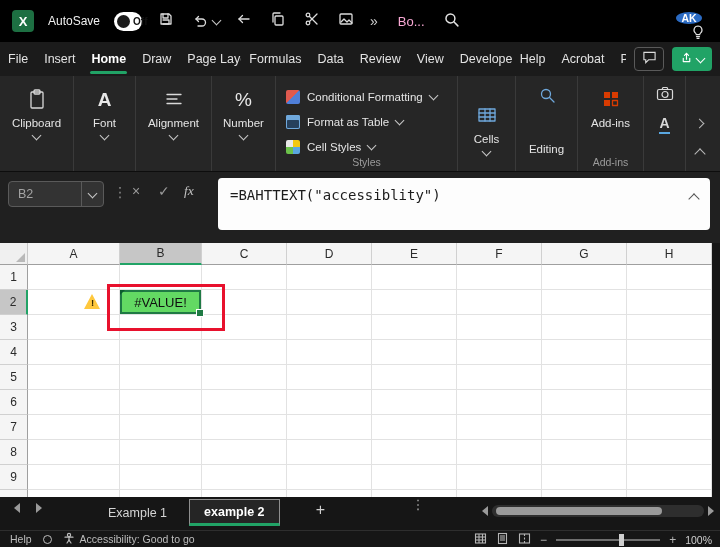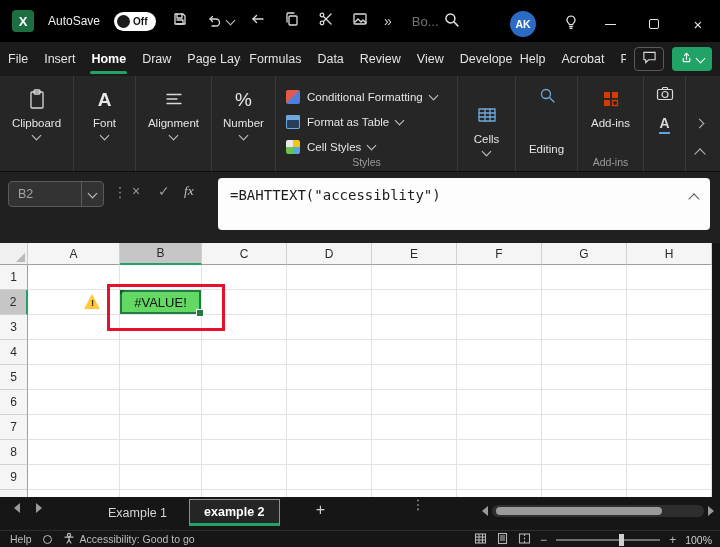--- a/index.html
+++ b/index.html
@@ -5,31 +5,31 @@
   * { margin:0; padding:0; box-sizing:border-box; }
   html,body { width:720px; height:547px; }
   body { font-family:"Liberation Sans", sans-serif; background:#000; overflow:hidden; }
   .app { position:relative; width:720px; height:547px; background:#1c1c1c;
          --accent-green:#21A366; --annotation-red:#E8112D; --warning-yellow:#FFC83D; --avatar-blue:#2B6BC3; }
 
   
   .titlebar { height:42px; background:#000; display:flex; align-items:center; gap:14px; padding-left:12px; position:relative; color:#ececec; }
   .excel-logo { width:22px; height:22px; background:#1D6F42; border-radius:4px; color:#fff; font-weight:bold; font-size:13px; display:flex; align-items:center; justify-content:center; flex:none; }
   .autosave-label { font-size:12px; color:#f0f0f0; }
-  .toggle { width:42px; height:19px; background:#fff; border-radius:10px; display:flex; align-items:center; padding:0 3px; gap:3px; flex:none; cursor:default; }
+  .toggle { width:28px; height:19px; background:#fff; border-radius:10px; display:flex; align-items:center; padding:0 3px; gap:3px; flex:none; cursor:default; }
   .toggle-knob { width:13px; height:13px; border-radius:50%; background:#1b1b1b; flex:none; }
   .toggle-text { font-size:10px; color:#111; font-weight:bold; }
   .tbtn { display:flex; align-items:center; justify-content:center; width:20px; height:26px; flex:none; }
   .tbtn svg { stroke:#dcdcdc; fill:none; stroke-width:1.3; stroke-linecap:round; stroke-linejoin:round; }
   .undo-wrap { display:flex; align-items:center; gap:3px; }
   .overflow-glyph { color:#cfcfcf; font-size:14px; }
-  .doc-title { font-size:13px; color:#737373; margin-left:6px; white-space:nowrap; }
+  .doc-title { font-size:13px; color:#f9a8d4; margin-left:6px; white-space:nowrap; }
   .search-btn { position:absolute; left:438px; top:8px; width:26px; height:26px; display:flex; align-items:center; justify-content:center; }
   .search-btn svg { stroke:#e3e3e3; fill:none; stroke-width:1.4; stroke-linecap:round; }
-  .title-right { position:absolute; right:0; top:3px; height:42px; display:flex; align-items:center; }
+  .title-right { position:absolute; right:0; top:12px; height:42px; display:flex; align-items:center;flex-direction:column; }
   .avatar { width:26px; height:26px; border-radius:50%; background:var(--avatar-blue); color:#fff; font-size:10.5px; font-weight:bold; display:flex; align-items:center; justify-content:center; margin-right:18px; }
   .bulb-btn { width:34px; height:42px; display:flex; align-items:center; justify-content:center; }
   .bulb-btn svg { stroke:#e3e3e3; fill:none; stroke-width:1.2; stroke-linecap:round; }
   .winbtn { width:44px; height:42px; display:flex; align-items:center; justify-content:center; color:#e6e6e6; font-size:15px; }
   .min-glyph { width:11px; height:1px; background:#e6e6e6; }
   .max-glyph { width:10px; height:10px; border:1px solid #e6e6e6; border-radius:2px; }
 
   
   .menubar { height:34px; background:#1b1b1b; display:flex; align-items:stretch; position:relative; overflow:hidden; }
   .menu-item { padding:0 8px; display:flex; align-items:center; font-size:12.5px; color:#e3e3e3; white-space:nowrap; position:relative; }

